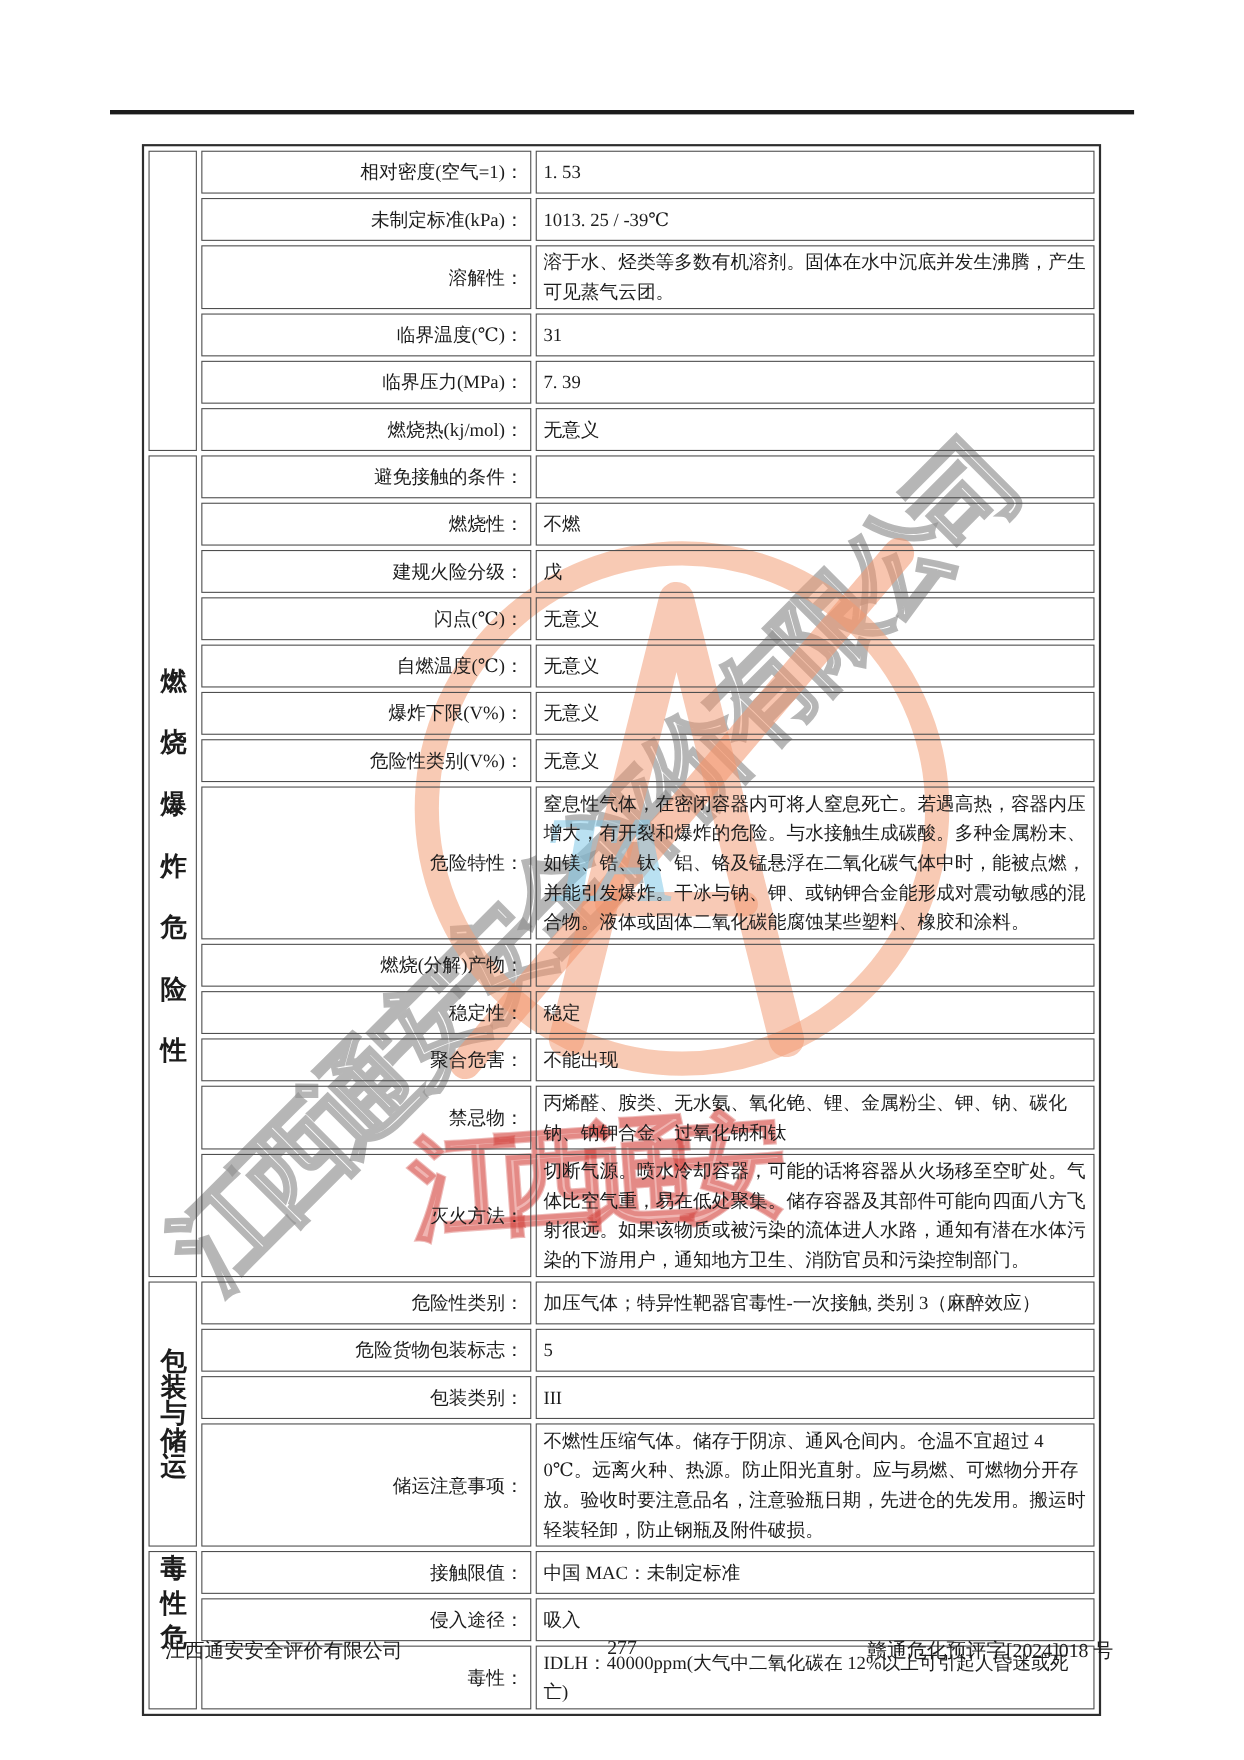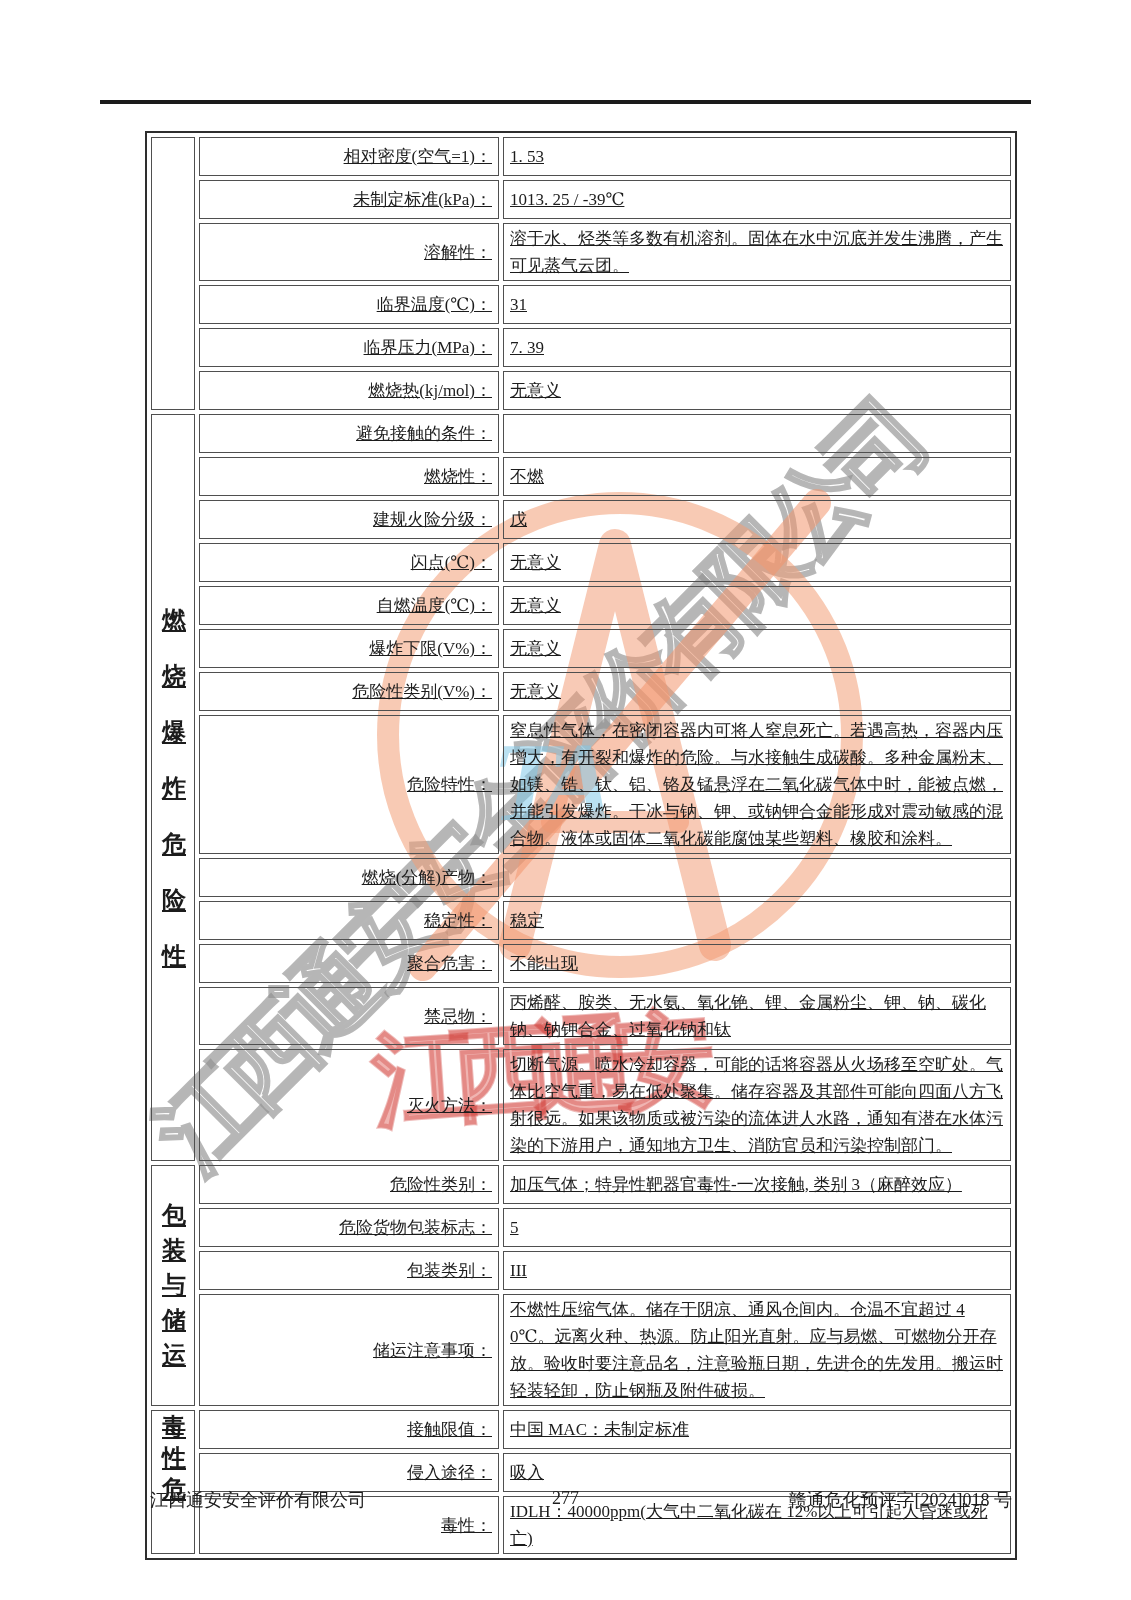--- a/index.html
+++ b/index.html
@@ -47,24 +47,23 @@
   .wm-ta {
     position: absolute; left: 492px; top: 718px;
     font-size: 112px; font-weight: bold; font-style: italic;
     letter-spacing: -14px;
     color: rgba(130,200,232,0.55);
   }
   .wm-logo { position: absolute; left: 330px; top: 450px; }
 
   
   .tbl-wrap {
-    position: absolute; left: 145px; top: 131px; width: 868px;
+    position: absolute; left: 129px; top: 131px; width: 868px;
     border: 2px solid #2e2e2e;
     z-index: 2;
-    text-decoration: underline;
   }
   table.sdt {
     width: 100%;
     border-collapse: separate; border-spacing: 4px;
     table-layout: fixed;
   }
   table.sdt td {
     border: 1px solid #4f4f4f;
     background: transparent;
     font-size: 17px; line-height: 27px;
@@ -74,21 +73,21 @@
   }
   td.lbl { text-align: right; padding-right: 8px; }
   td.val { text-align: left; margin-left: 44px; }
   td.sec-cell { vertical-align: middle; padding: 1px 0; }
   .sec-label {
     width: 22px; margin: 0 auto;
     font-weight: bold; font-size: 24px; text-align: right;
     word-break: break-all;
   }
   td.sec-1 .sec-label { line-height: 56px; }
-  td.sec-2 .sec-label { line-height: 35px; }
+  td.sec-2 .sec-label { line-height: 24px; }
   td.sec-3 { vertical-align: top; padding-top: 4px; }
   td.sec-3 .sec-label { line-height: 31px; }
 
   
   .footer { position: absolute; top: 1488px; left: 0; right: 0; font-size: 18px; z-index: 2; }
   .footer-left  { position: absolute; left: 150px; top: 0; }
   .footer-center{ position: absolute; left: 0; right: 0; text-align: center; top: 0; }
   .footer-right { position: absolute; right: 119px; top: 0; }
 </style>
 </head>

